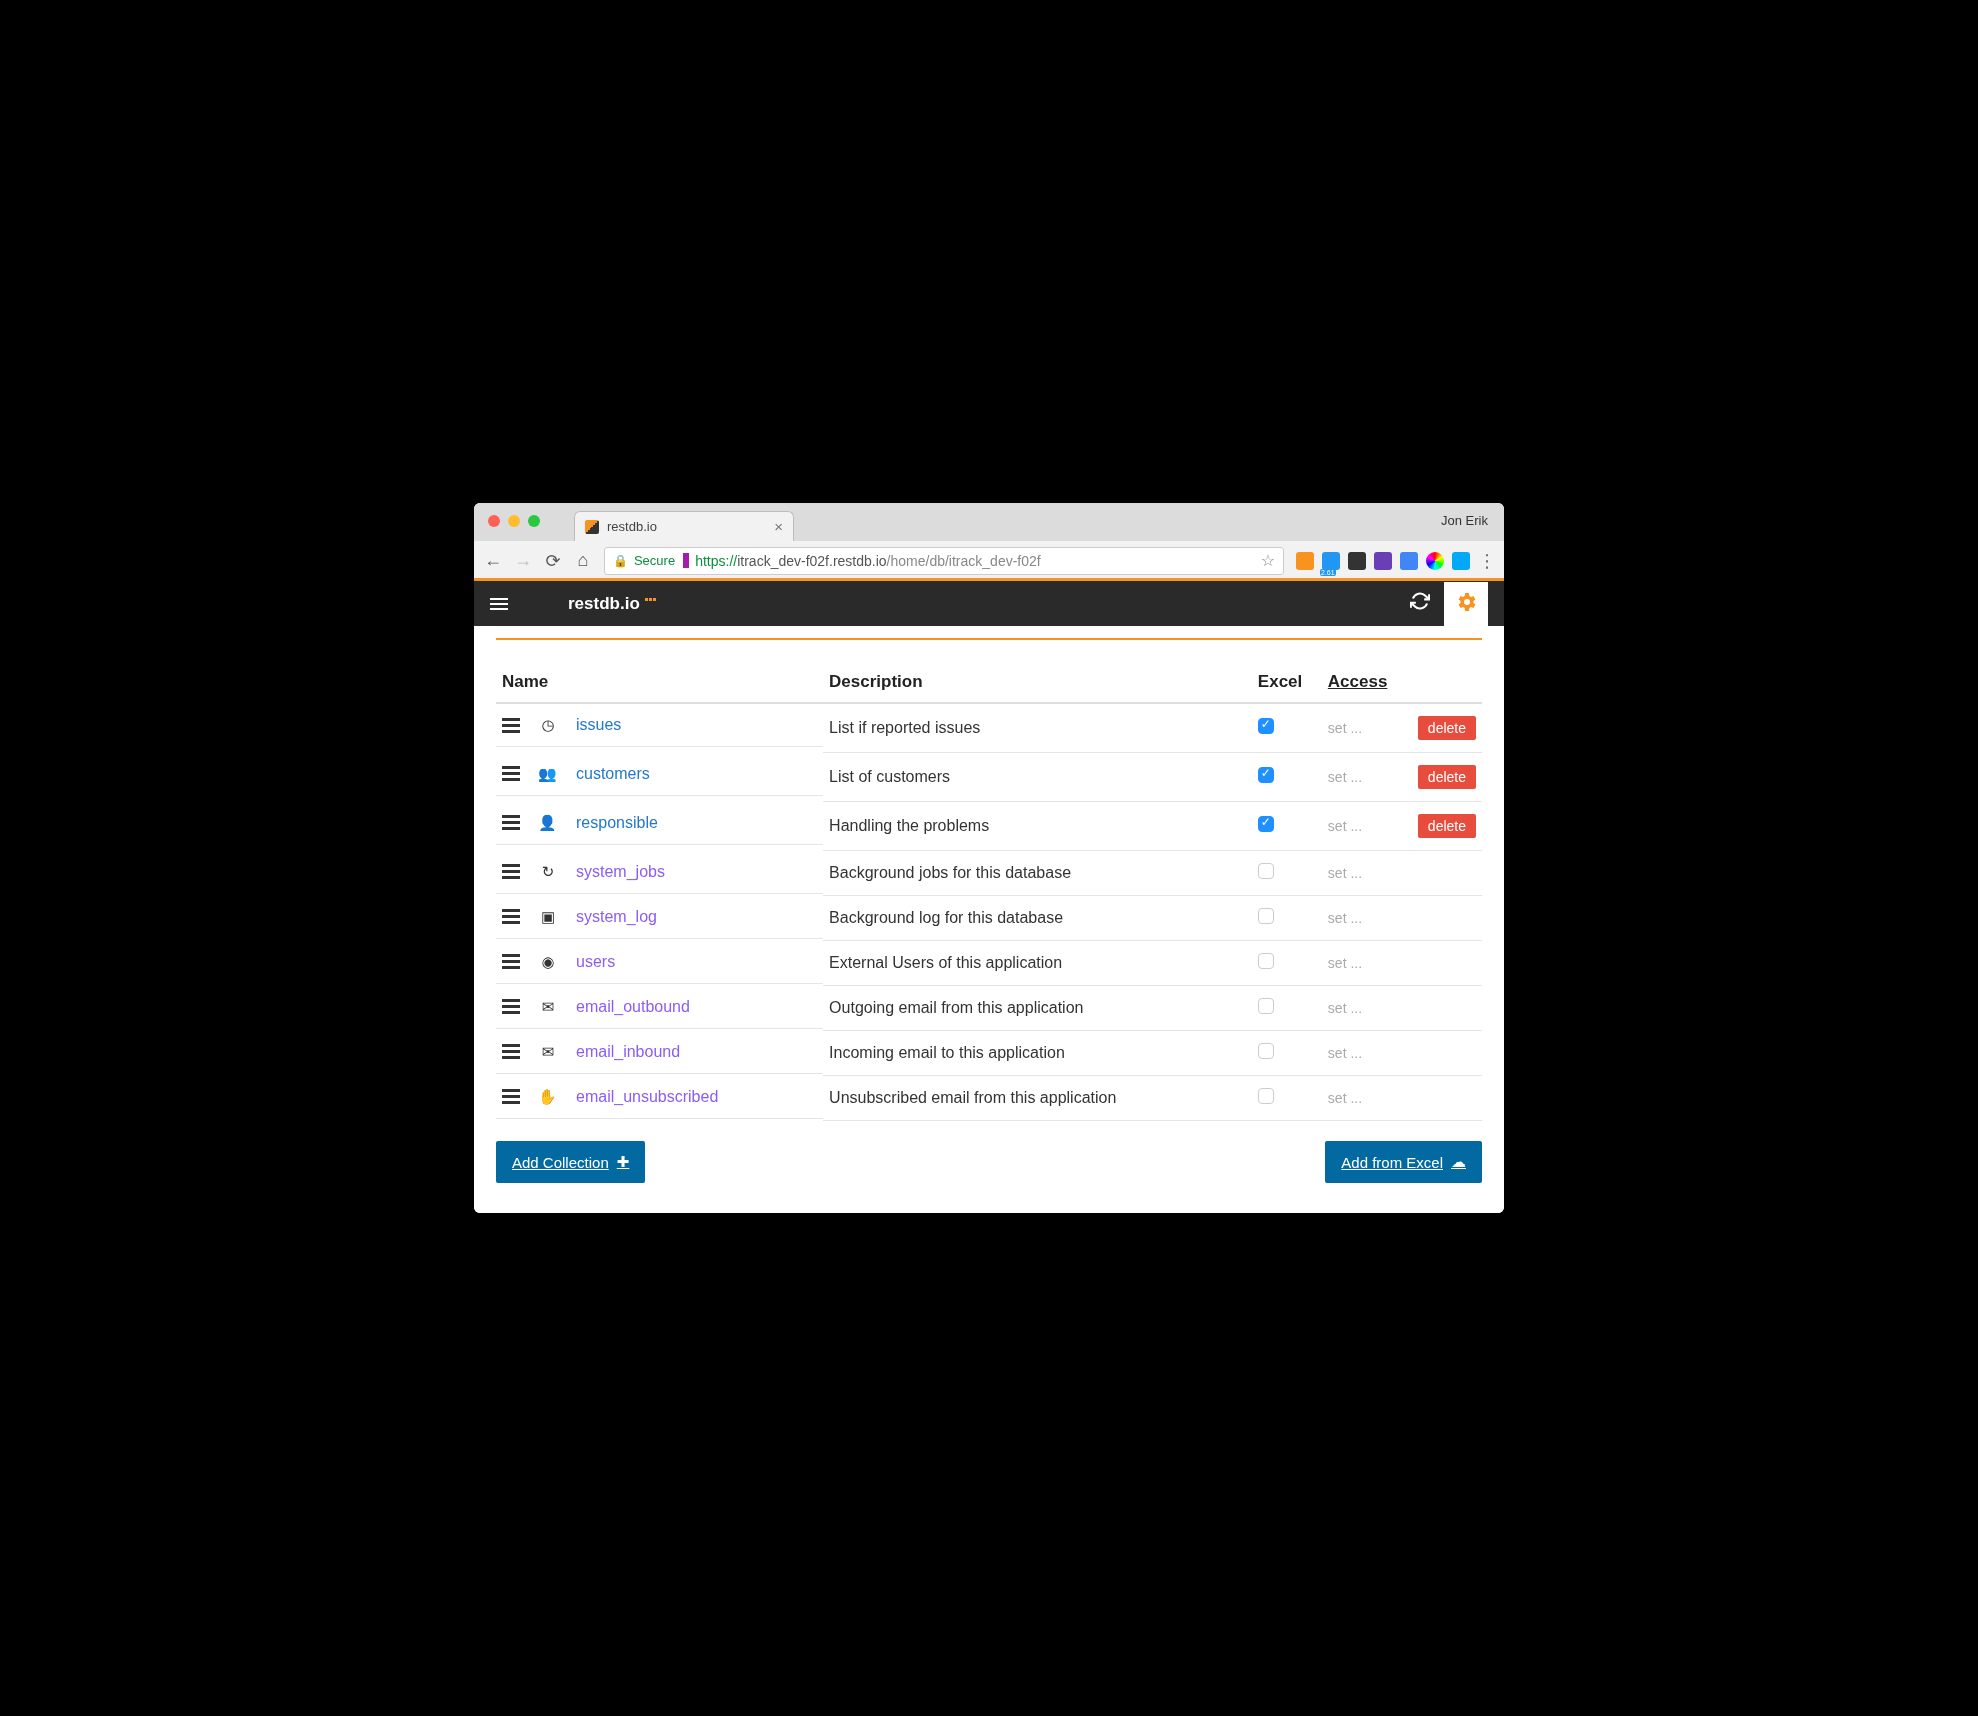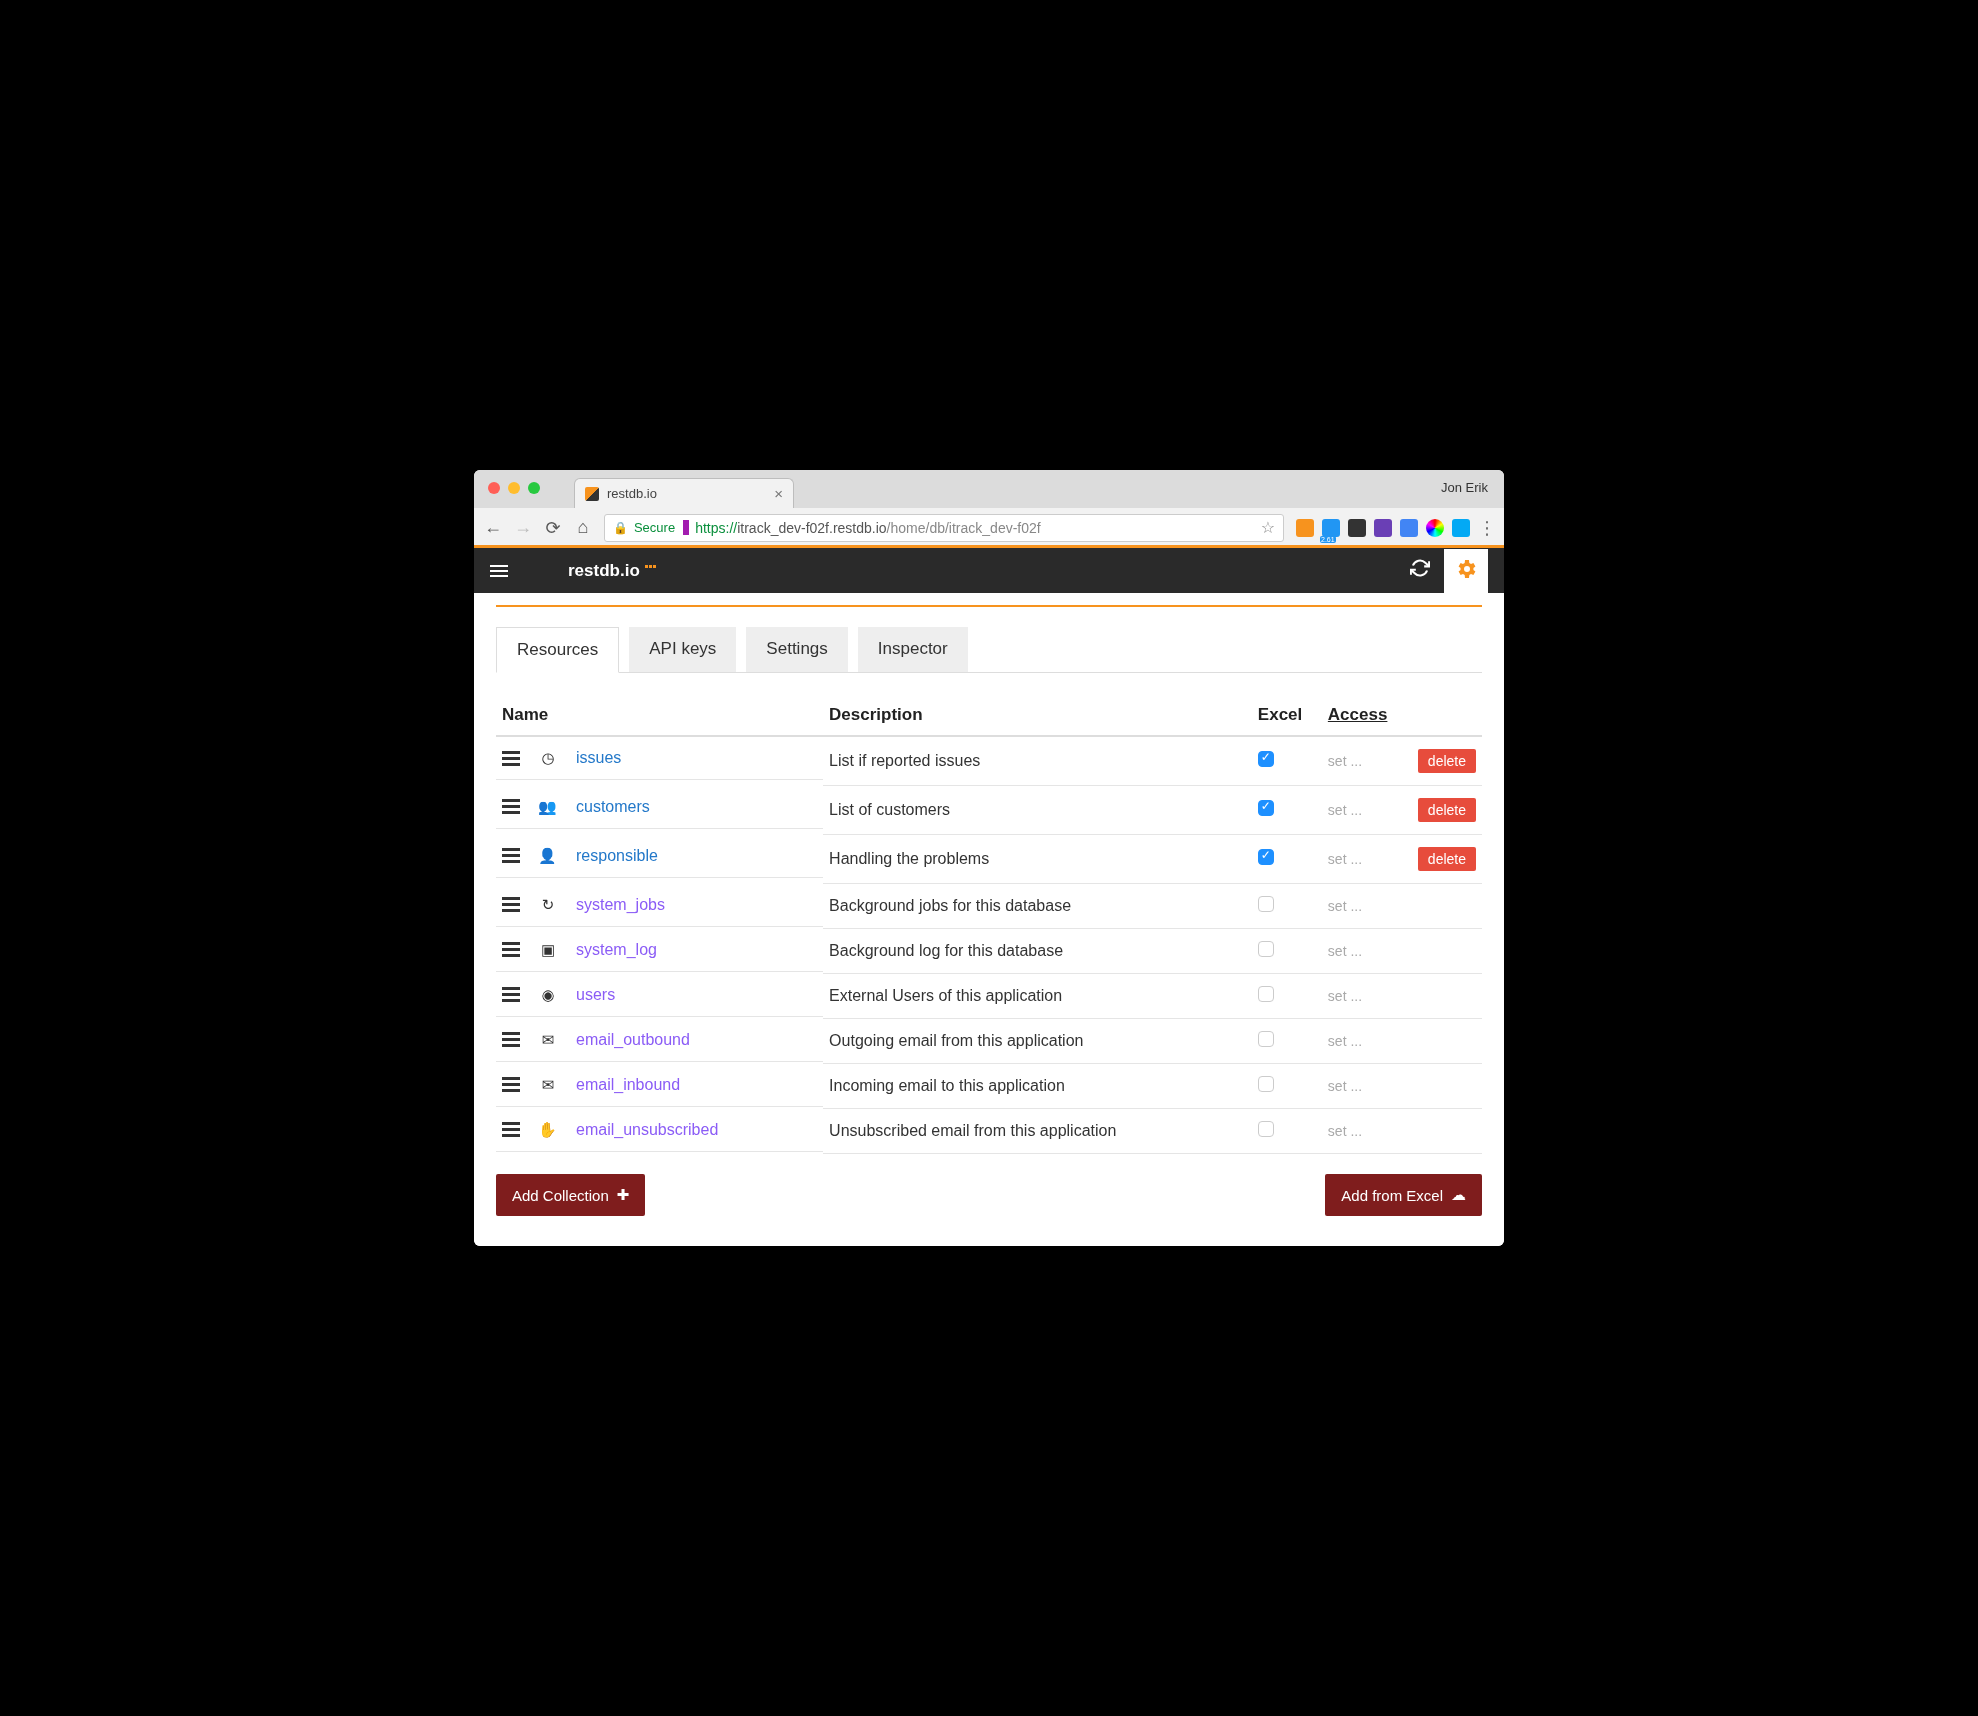--- a/index.html
+++ b/index.html
@@ -136,21 +136,21 @@
   .row-icon{width:20px;color:#333;text-align:center;font-size:15px;}
   .res-link{color:#2378c9;cursor:pointer;}
   .res-system{color:#8b5cf6;}
   .chk{width:16px;height:16px;border-radius:4px;border:1px solid #ccc;display:inline-block;}
   .chk.on{background:#1e90ff;border-color:#1e90ff;position:relative;}
   .chk.on::after{content:"✓";color:#fff;font-size:12px;position:absolute;top:-2px;left:2px;}
   .set-link{color:#aaa;font-size:14px;cursor:pointer;}
   .del-btn{background:#e74c3c;color:#fff;border:none;padding:4px 10px;font-size:14px;border-radius:2px;cursor:pointer;}
   
   .footer-btns{display:flex;margin-top:20px;}
-  .btn-orange{background:#7f1d1d;color:#fff;border:none;padding:12px 16px;font-size:15px;border-radius:2px;cursor:pointer;display:flex;align-items:center;gap:8px;}
+  .btn-orange{background:#0369a1;color:#fff;border:none;padding:12px 16px;font-size:15px;border-radius:2px;cursor:pointer;display:flex;align-items:center;gap:8px;text-decoration:underline;}
   .btn-orange.right{margin-left:auto;}
   th.menu-col,td.menu-col{width:70px;text-align:left;}
   th.access-col{width:160px;text-decoration:underline;}
   td.access-col{width:90px;}
   td.del-col{width:70px;text-align:right;}
 </style>
 </head>
 <body>
 
 <div class="window">
@@ -219,26 +219,20 @@
         <svg width="24" height="24" viewBox="0 0 24 24">
             <path d="M19.4 13a7.5 7.5 0 000-2l2-1.6-2-3.4-2.4.9a7.5 7.5 0 00-1.7-1L15 3h-4l-.3 2.9a7.5 7.5 0 00-1.7 1l-2.4-.9-2 3.4L6.6 11a7.5 7.5 0 000 2l-2 1.6 2 3.4 2.4-.9a7.5 7.5 0 001.7 1L11 21h4l.3-2.9a7.5 7.5 0 001.7-1l2.4.9 2-3.4zM13 15a3 3 0 110-6 3 3 0 010 6z"></path>
           </svg>
       </span>
     </div>
   </div>
 
   <div class="content">
     <div class="page-divider"></div>
 
-    <div class="tabs" id="tabs">
-        <div class="tabitem active">Resources</div>
-        <div class="tabitem">API keys</div>
-        <div class="tabitem">Settings</div>
-        <div class="tabitem">Inspector</div>
-      </div>
 
     <table class="tbl">
       <thead>
         <tr>
           <th>Name</th>
           <th>Description</th>
           <th class="menu-col">Excel</th>
           <th class="access-col" colspan="2">Access</th>
         </tr>
       </thead>

